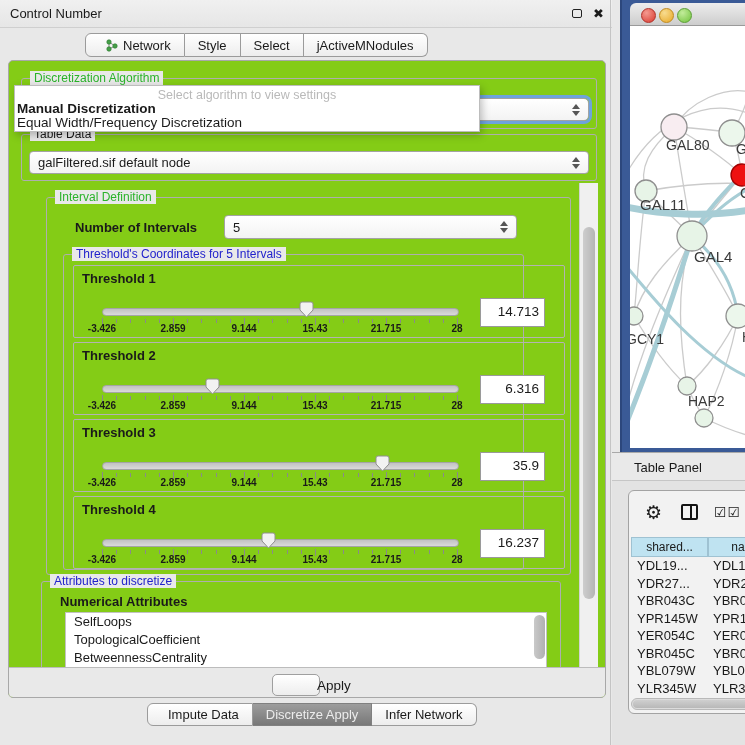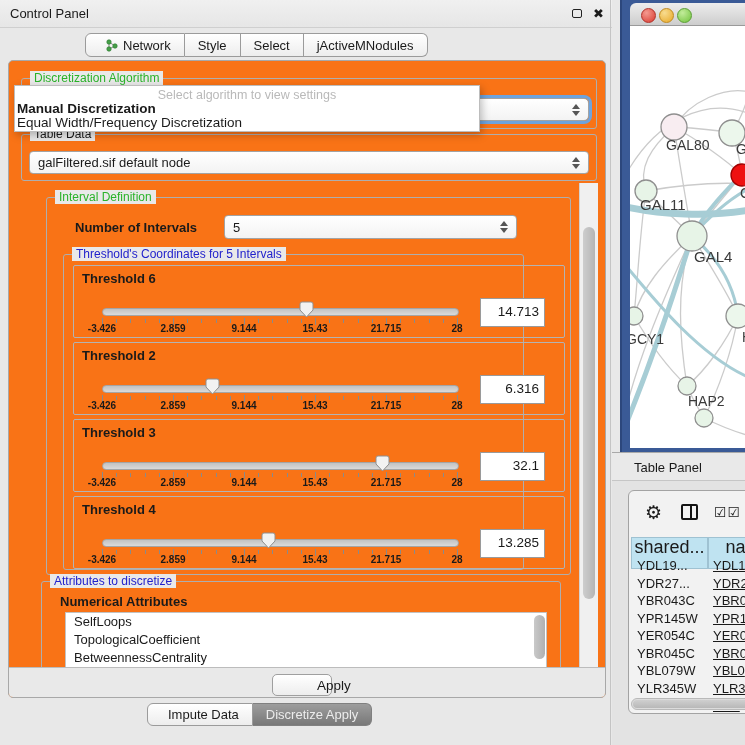--- a/index.html
+++ b/index.html
@@ -18,21 +18,21 @@
   #bottom-tabs{left:147px;top:703px;}
   .seg{height:24px;line-height:23px;padding:0 13px;background:linear-gradient(#ffffff,#ededed);
     border:1px solid #9b9b9b;border-left:none;font-size:13px;white-space:nowrap;box-sizing:border-box;
     display:flex;align-items:center;gap:5px;}
   .seg:first-child{border-left:1px solid #9b9b9b;border-radius:6px 0 0 6px;padding-left:20px;}
   .seg:last-child{border-radius:0 6px 6px 0;}
   .seg.active{background:linear-gradient(#9d9d9d,#787878);color:#ececec;border-color:#808080;}
   #bottom-tabs .seg{height:23px;line-height:22px;}
   
   #content{left:8px;top:60px;width:598px;height:638px;border:1px solid #a8a8a8;border-radius:5px;
-    background:#f97316;overflow:hidden;}
+    background:#84cc16;overflow:hidden;}
   .group{border:1px solid #aeaeae;border-radius:3px;}
   .legend{position:absolute;top:-8px;left:8px;background:#e9e9e9;padding:0 4px;font-size:12px;}
   .legend.green{color:#2ab32a;} .legend.blue{color:#2222cc;}
   
   .combo{position:absolute;background:linear-gradient(#ffffff,#f3f3f3);border:1px solid #a3a3a3;
     border-radius:4px;font-size:13px;display:flex;align-items:center;padding-left:8px;box-sizing:border-box;}
   .stepper{position:absolute;right:6px;top:0;bottom:0;width:10px;display:flex;flex-direction:column;
     justify-content:center;gap:2px;}
   .stepper i{display:block;width:0;height:0;border-left:4px solid transparent;border-right:4px solid transparent;}
   .stepper .up{border-bottom:5px solid #555;} .stepper .dn{border-top:5px solid #555;}
@@ -69,21 +69,21 @@
     overflow:hidden;}
   .attr-item{font-size:13px;padding:1px 0 1px 8px;line-height:16px;}
   #attr-scroll{position:absolute;right:1px;top:2px;width:11px;height:44px;border-radius:6px;
     background:linear-gradient(90deg,#c9c9c9,#b0b0b0);}
   
   #v-scrollbar{left:570px;top:122px;width:19px;height:484px;background:#f0f0f0;border-left:1px solid #d2d2d2;}
   #v-thumb{left:3px;top:44px;width:12px;height:372px;border-radius:7px;
     background:linear-gradient(90deg,#cdcdcd,#b5b5b5);}
   
   #apply-bar{left:0;top:606px;width:598px;height:32px;background:#e9e9e9;border-top:1px solid #bcbcbc;z-index:3;}
-  #apply-btn{left:263px;top:6px;width:60px;height:22px;background:linear-gradient(#ffffff,#ededed);
+  #apply-btn{left:263px;top:6px;width:48px;height:22px;background:linear-gradient(#ffffff,#ededed);
     border:1px solid #9f9f9f;border-radius:5px;font-size:13.5px;text-align:center;line-height:21px;padding-left:44px;}
   
   #cp-right-line{left:610px;top:0;width:1px;height:745px;background:#c4c4c4;}
   
   #net-window{left:620px;top:0;width:125px;height:455px;background:#3a5a96;border-left:2px solid #2c477c;}
   #net-titlebar{left:8px;top:3px;width:117px;height:23px;background:linear-gradient(#ededed,#cdcdcd);
     border-bottom:1px solid #9a9a9a;border-radius:6px 0 0 0;}
   .light{position:absolute;top:5px;width:13px;height:13px;border-radius:50%;}
   #light-red{left:11px;background:radial-gradient(circle at 35% 30%,#f49a90,#d93a30);border:1px solid #b03028;}
   #light-yellow{left:29px;background:radial-gradient(circle at 35% 30%,#f8dc90,#e8a826);border:1px solid #c08a1e;}
@@ -93,36 +93,36 @@
   #tp-bar{left:612px;top:452px;width:133px;height:29px;background:#e9e9e9;
     border-top:1px solid #a9a9a9;border-bottom:1px solid #c6c6c6;}
   #tp-bar-title{left:22px;top:7px;font-size:13px;}
   #tp-area{left:612px;top:481px;width:133px;height:264px;background:#e3e3e3;}
   #tp-panel{left:16px;top:9px;width:140px;height:224px;background:#f2f2f2;border:1px solid #a3a3a3;
     border-radius:6px;overflow:hidden;}
   #tp-gear{left:16px;top:11px;font-size:19px;font-family:"DejaVu Sans",sans-serif;line-height:20px;}
   #tp-colicon{left:52px;top:13px;width:17px;height:16px;border:2px solid #141414;border-radius:2px;}
   #tp-colicon i{position:absolute;left:6.5px;top:0;width:2px;height:12px;background:#141414;}
   #tp-checks{left:85px;top:13px;font-size:14px;font-family:"DejaVu Sans",sans-serif;letter-spacing:1px;}
-  .tp-hcell{position:absolute;top:46px;height:32px;background:#bfe3f1;border:1px solid #9fc2d2;
-    font-size:18px;text-align:center;line-height:19px;}
+  .tp-hcell{position:absolute;top:46px;height:20px;background:#bfe3f1;border:1px solid #9fc2d2;
+    font-size:12px;text-align:center;line-height:19px;}
   #tp-rows{left:2px;top:67px;width:170px;}
   .tp-row{position:relative;height:17.5px;font-size:13px;white-space:nowrap;}
-  .tp-c1{position:absolute;left:6px;} .tp-c2{position:absolute;left:82px;text-decoration:underline;}
+  .tp-c1{position:absolute;left:6px;} .tp-c2{position:absolute;left:82px;}
   #tp-hscroll{left:2px;top:207px;width:136px;height:12px;background:#dcdcdc;border:1px solid #b9b9b9;
     border-radius:6px;}
   #tp-hthumb{left:1px;top:1px;width:126px;height:8px;border-radius:5px;
     background:linear-gradient(#cfcfcf,#b8b8b8);}
   .truncate{overflow:hidden;}
 </style>
 </head>
 <body>
 
 <div class="abs" id="cp-titlebar">
-  <span class="abs" id="cp-title">Control Panel</span>
+  <span class="abs" id="cp-title">Control Number</span>
   <span class="abs" id="float-icon"></span>
   <span class="abs" id="close-icon">✖</span>
 </div>
 
 <div class="abs segrow" id="top-tabs">
     <span class="seg">
       <svg width="12" height="13" viewBox="0 0 12 13">
         <line x1="3" y1="3" x2="9" y2="7" stroke="#888" stroke-width="1"></line>
         <line x1="3" y1="10" x2="9" y2="7" stroke="#888" stroke-width="1"></line>
         <line x1="3" y1="3" x2="3" y2="10" stroke="#888" stroke-width="1"></line>
@@ -178,21 +178,21 @@
       <div class="abs combo" id="noi-combo">
         <span>5</span>
         <span class="stepper">
             <i class="up"></i>
             <i class="dn"></i>
           </span>
       </div>
       <div class="abs group" id="thresholds-group">
         <span class="legend blue">Threshold's Coordinates for 5 Intervals</span>
       <div class="tblock" style="top: 10px;">
-    <span class="tlabel">Threshold 6</span>
+    <span class="tlabel">Threshold 1</span>
     <div class="track"></div>
     <svg class="thumb" viewBox="0 0 15 17" style="left: 225.405px;">
       <path d="M3 1 H12 Q14 1 14 3 V9 L7.5 16 L1 9 V3 Q1 1 3 1 Z" fill="#f2f2f2" stroke="#8f8f8f" stroke-width="1"></path>
     </svg>
     <div class="tvalue">14.713</div>
   <i class="tick" style="left: 28px; top: 52px; height: 7px;"></i>
             <i class="tick" style="left: 42.2px; top: 53px; height: 4px;"></i>
             <i class="tick" style="left: 56.4px; top: 53px; height: 4px;"></i>
             <i class="tick" style="left: 70.6px; top: 53px; height: 4px;"></i>
             <i class="tick" style="left: 84.8px; top: 53px; height: 4px;"></i>
@@ -263,21 +263,21 @@
             <span class="ticklabel" style="left: 241px;">15.43</span>
             <span class="ticklabel" style="left: 312px;">21.715</span>
             <span class="ticklabel" style="left: 383px;">28</span>
           </div>
           <div class="tblock" style="top: 164px;">
     <span class="tlabel">Threshold 3</span>
     <div class="track"></div>
     <svg class="thumb" viewBox="0 0 15 17" style="left: 300.944px;">
       <path d="M3 1 H12 Q14 1 14 3 V9 L7.5 16 L1 9 V3 Q1 1 3 1 Z" fill="#f2f2f2" stroke="#8f8f8f" stroke-width="1"></path>
     </svg>
-    <div class="tvalue">32.1</div>
+    <div class="tvalue">35.9</div>
   <i class="tick" style="left: 28px; top: 52px; height: 7px;"></i>
             <i class="tick" style="left: 42.2px; top: 53px; height: 4px;"></i>
             <i class="tick" style="left: 56.4px; top: 53px; height: 4px;"></i>
             <i class="tick" style="left: 70.6px; top: 53px; height: 4px;"></i>
             <i class="tick" style="left: 84.8px; top: 53px; height: 4px;"></i>
             <i class="tick" style="left: 99px; top: 52px; height: 7px;"></i>
             <i class="tick" style="left: 113.2px; top: 53px; height: 4px;"></i>
             <i class="tick" style="left: 127.4px; top: 53px; height: 4px;"></i>
             <i class="tick" style="left: 141.6px; top: 53px; height: 4px;"></i>
             <i class="tick" style="left: 155.8px; top: 53px; height: 4px;"></i>
@@ -303,21 +303,21 @@
             <span class="ticklabel" style="left: 241px;">15.43</span>
             <span class="ticklabel" style="left: 312px;">21.715</span>
             <span class="ticklabel" style="left: 383px;">28</span>
           </div>
           <div class="tblock" style="top: 241px;">
     <span class="tlabel">Threshold 4</span>
     <div class="track"></div>
     <svg class="thumb" viewBox="0 0 15 17" style="left: 187.348px;">
       <path d="M3 1 H12 Q14 1 14 3 V9 L7.5 16 L1 9 V3 Q1 1 3 1 Z" fill="#f2f2f2" stroke="#8f8f8f" stroke-width="1"></path>
     </svg>
-    <div class="tvalue">13.285</div>
+    <div class="tvalue">16.237</div>
   <i class="tick" style="left: 28px; top: 52px; height: 7px;"></i>
             <i class="tick" style="left: 42.2px; top: 53px; height: 4px;"></i>
             <i class="tick" style="left: 56.4px; top: 53px; height: 4px;"></i>
             <i class="tick" style="left: 70.6px; top: 53px; height: 4px;"></i>
             <i class="tick" style="left: 84.8px; top: 53px; height: 4px;"></i>
             <i class="tick" style="left: 99px; top: 52px; height: 7px;"></i>
             <i class="tick" style="left: 113.2px; top: 53px; height: 4px;"></i>
             <i class="tick" style="left: 127.4px; top: 53px; height: 4px;"></i>
             <i class="tick" style="left: 141.6px; top: 53px; height: 4px;"></i>
             <i class="tick" style="left: 155.8px; top: 53px; height: 4px;"></i>
@@ -367,20 +367,23 @@
     <div class="abs" id="apply-btn">Apply</div>
   </div>
 </div>
 
 <div class="abs segrow" id="bottom-tabs">
     <span class="seg">
       <span>Impute Data</span>
     </span>
     <span class="seg active">
       <span>Discretize Apply</span>
+    </span>
+    <span class="seg">
+      <span>Infer Network</span>
     </span>
   </div>
 <div class="abs" id="cp-right-line"></div>
 
 <div class="abs" id="net-window">
   <div class="abs" id="net-titlebar">
     <span class="light" id="light-red"></span>
     <span class="light" id="light-yellow"></span>
     <span class="light" id="light-green"></span>
   </div>

